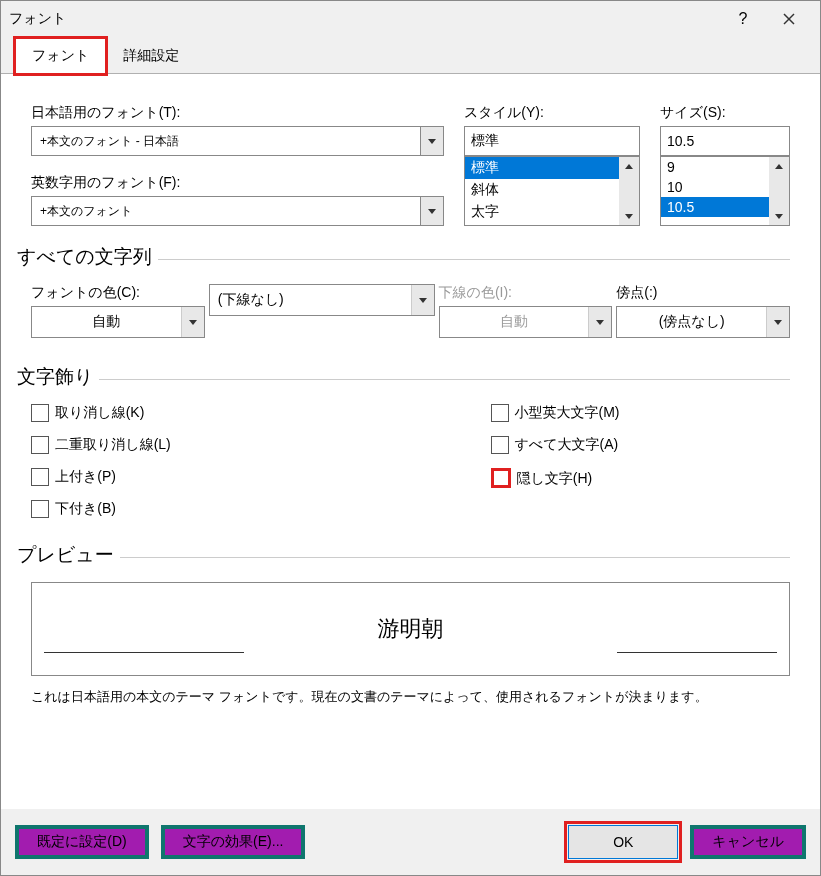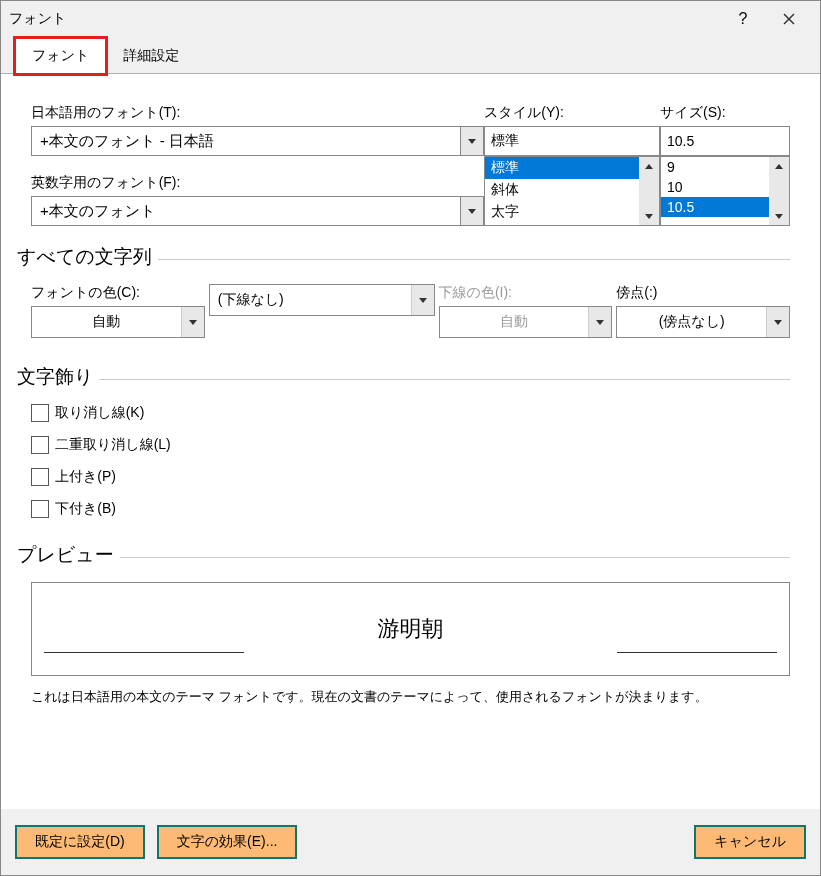--- a/index.html
+++ b/index.html
@@ -5,25 +5,25 @@
 html,body{margin:0;padding:0;font-family:"Yu Gothic UI","Meiryo",sans-serif;font-size:14px;background:#fff;color:#000}
 .dialog{width:821px;height:876px;background:#f0f0f0;border:1px solid #888;box-sizing:border-box;display:flex;flex-direction:column}
 .title-bar{height:36px;display:flex;align-items:center;padding:0 8px;font-size:14px}
 .title-bar .title{flex:1}
 .title-bar .icon-btn{width:46px;height:32px;display:flex;align-items:center;justify-content:center;font-size:16px}
 .tabs{display:flex;padding-left:14px}
 .tab{padding:8px 16px;font-size:14px;border:1px solid transparent;position:relative;top:1px}
 .tab.active{background:#fff;border:1px solid #b0b0b0;border-bottom:1px solid #fff}
 .tab.highlight{outline:3px solid #e02020;outline-offset:-1px}
 .content{flex:1;background:#fff;border-top:1px solid #b0b0b0;padding:30px 30px 10px 30px;box-sizing:border-box}
-.row{display:flex;margin-bottom:18px}
+.row{display:flex;gap:20px;margin-bottom:18px}
 .col{display:flex;flex-direction:column}
 .lbl{font-size:14px;margin-bottom:4px}
 .combo{display:flex;height:30px}
-.combo input{flex:1;border:1px solid #888;border-right:none;padding:8px 8px;font-size:15px;box-sizing:border-box}
+.combo input{flex:1;border:1px solid #888;border-right:none;padding:8px 8px;font-size:12px;box-sizing:border-box}
 .combo .drop{width:22px;border:1px solid #888;background:#e8e8e8;display:flex;align-items:center;justify-content:center}
 .chev{width:0;height:0;border-left:4px solid transparent;border-right:4px solid transparent;border-top:5px solid #333}
 .tbox{height:30px;border:1px solid #888;padding:0 6px;box-sizing:border-box;font-size:14px}
 .listbox{border:1px solid #888;height:68px;display:flex}
 .list-items{flex:1;overflow:hidden}
 .list-items div{padding:2px 6px;font-size:14px}
 .list-items .sel{background:#0078d7;color:#fff}
 .vscroll{width:20px;background:#e8e8e8;display:flex;flex-direction:column;justify-content:space-between;align-items:center}
 .vscroll .up,.vscroll .down{height:18px;display:flex;align-items:center;justify-content:center}
 .chev-up{width:0;height:0;border-left:4px solid transparent;border-right:4px solid transparent;border-bottom:5px solid #333}
@@ -40,21 +40,21 @@
 .eff-col{flex:1;display:flex;flex-direction:column;gap:14px}
 .chk{display:flex;align-items:flex-end;gap:6px}
 .chk .box{width:16px;height:16px;border:1px solid #555;background:#fff}
 .chk.hl .box{border:3px solid #e02020;width:14px;height:14px}
 .preview-box{border:1px solid #888;height:92px;display:flex;align-items:center;justify-content:center;position:relative;margin-top:10px}
 .preview-box .uline{position:absolute;height:1px;background:#333;bottom:22px}
 .preview-text{font-family:Liberation Serif, serif;font-size:22px}
 .note{font-size:13px;margin-top:12px}
 .footer{display:flex;padding:16px 14px;gap:12px}
 .footer .spacer{flex:1}
-.btn{height:34px;padding:0 18px;background:#fdba74;border:2px solid #0f766e;font-size:14px;display:flex;align-items:center;justify-content:center;min-width:110px;box-sizing:border-box}
+.btn{height:34px;padding:0 18px;background:#a21caf;border:4px solid #0f766e;font-size:14px;display:flex;align-items:center;justify-content:center;min-width:110px;box-sizing:border-box}
 .btn.ok{border:1px solid #0078d7;background:#e5e5e5}
 .btn.ok-wrap{outline:3px solid #e02020;outline-offset:1px}
 </style>
 </head>
 <body>
 
 <div class="dialog">
 
   <div class="title-bar">
     <span class="title">フォント</span>
@@ -191,36 +191,51 @@
           </label>
         <label class="chk">
             <span class="box"></span>
             <span>上付き(P)</span>
           </label>
         <label class="chk">
             <span class="box"></span>
             <span>下付き(B)</span>
           </label>
       </div>
+      <div class="eff-col" style="padding-left:160px">
+        <label class="chk">
+            <span class="box"></span>
+            <span>小型英大文字(M)</span>
+          </label>
+        <label class="chk">
+            <span class="box"></span>
+            <span>すべて大文字(A)</span>
+          </label>
+        <label class="chk hl">
+            <span class="box"></span>
+            <span>隠し文字(H)</span>
+          </label>
+      </div>
     </div>
 
     <div class="group-head" style="margin-top:24px;margin-left:-14px">
       <span class="fieldset-label">プレビュー</span>
       <div class="hr-line"></div>
     </div>
 
     <div class="preview-box">
       <div class="uline" style="left:12px;width:200px"></div>
       <span class="preview-text">游明朝</span>
       <div class="uline" style="right:12px;width:160px"></div>
     </div>
     <div class="note">これは日本語用の本文のテーマ フォントです。現在の文書のテーマによって、使用されるフォントが決まります。</div>
 
   </div>
 
   <div class="footer">
     <button class="btn">既定に設定(D)</button>
     <button class="btn">文字の効果(E)...</button>
     <div class="spacer"></div>
+    <button class="btn ok ok-wrap">OK</button>
     <button class="btn">キャンセル</button>
   </div>
 
 </div>
 
 </body></html>

